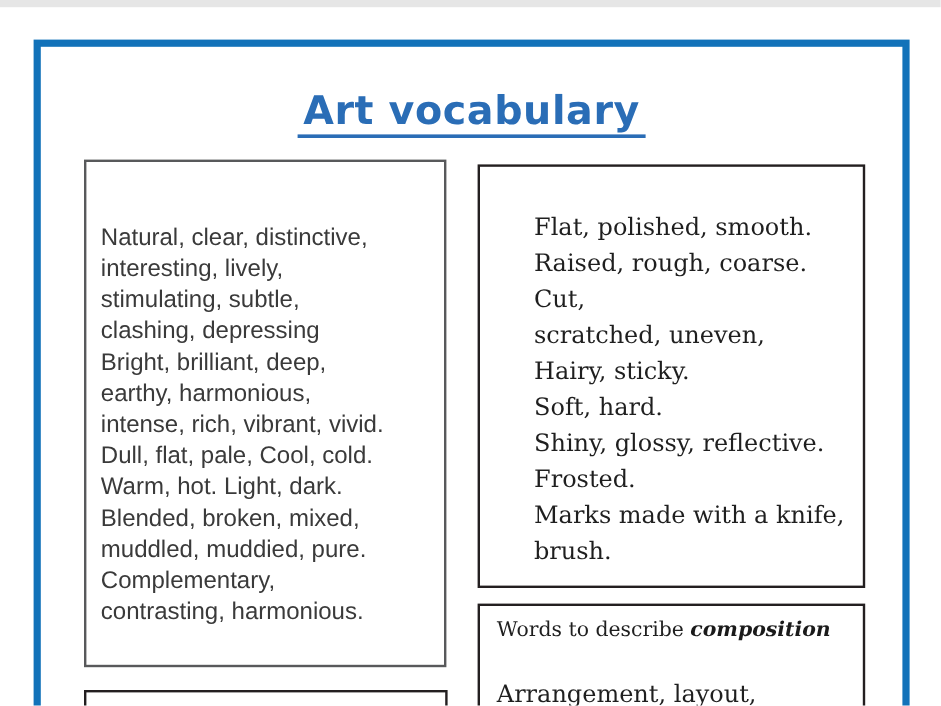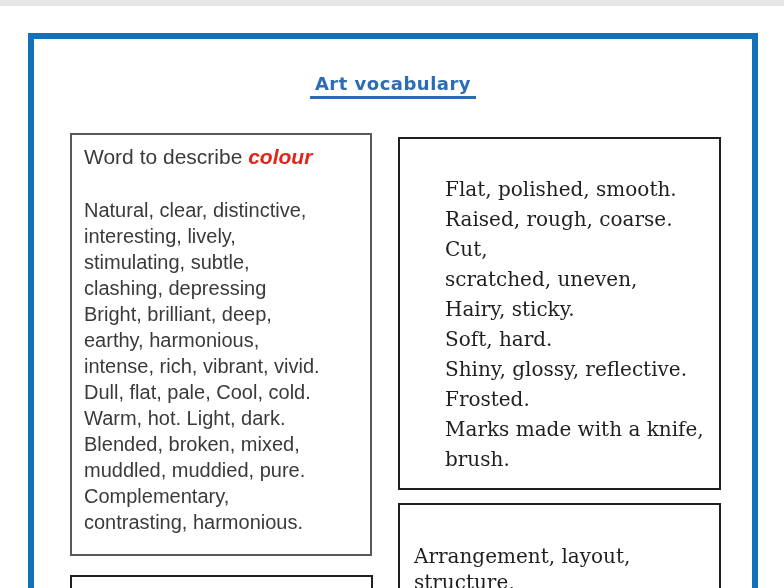--- a/index.html
+++ b/index.html
@@ -34,21 +34,21 @@
   .title-wrap {
     position: absolute;
     left: 28px; top: 74px;
     width: 730px;
     text-align: center;
   }
   .page-title {
     display: inline-block;
     font-family: "DejaVu Sans", sans-serif;
     font-weight: bold;
-    font-size: 18px;
+    font-size: 33px;
     letter-spacing: 0.5px;
     color: #2a6db6;
     border-bottom: 3px solid #2a6db6;
     padding: 0 5px 2px 5px;
     line-height: 1.1;
   }
 
   .vbox {
     position: absolute;
     background: #ffffff;
@@ -67,21 +67,21 @@
     font-size: 21px;
     color: #3a3a3a;
     line-height: 26px;
   }
   .box-colour .keyword {
     font-weight: bold;
     font-style: italic;
     color: #e1251b;
   }
   .box-colour .box-body {
-    margin-top: 27px;
+    margin-top: 41px;
     font-size: 20px;
     line-height: 26px;
     color: #3a3a3a;
     white-space: pre-line;
   }
 
   
   .box-texture {
     left: 398px; top: 137px;
     width: 323px; height: 353px;
@@ -146,23 +146,20 @@
 
 <div class="top-strip"></div>
 
 <div class="page-frame"></div>
 
 <div class="title-wrap">
   <span class="page-title">Art vocabulary</span>
 </div>
 
 <div class="vbox box-colour">
-  <div class="box-heading">
-    <span>Word to describe </span><span class="keyword">colour</span>
-  </div>
   <div class="box-body">Natural, clear, distinctive,
 interesting, lively,
 stimulating, subtle,
 clashing, depressing
 Bright, brilliant, deep,
 earthy, harmonious,
 intense, rich, vibrant, vivid.
 Dull, flat, pale, Cool, cold.
 Warm, hot. Light, dark.
 Blended, broken, mixed,
@@ -177,16 +174,19 @@
 scratched, uneven,
 Hairy, sticky.
 Soft, hard.
 Shiny, glossy, reflective.
 Frosted.
 Marks made with a knife,
 brush.</div>
 </div>
 
 <div class="vbox box-composition">
+  <div class="box-heading">
+    <span>Words to describe </span><span class="keyword">composition</span>
+  </div>
   <div class="box-body">Arrangement, layout, structure,</div>
 </div>
 
 <div class="vbox box-left2"></div>
 
 </body></html>

